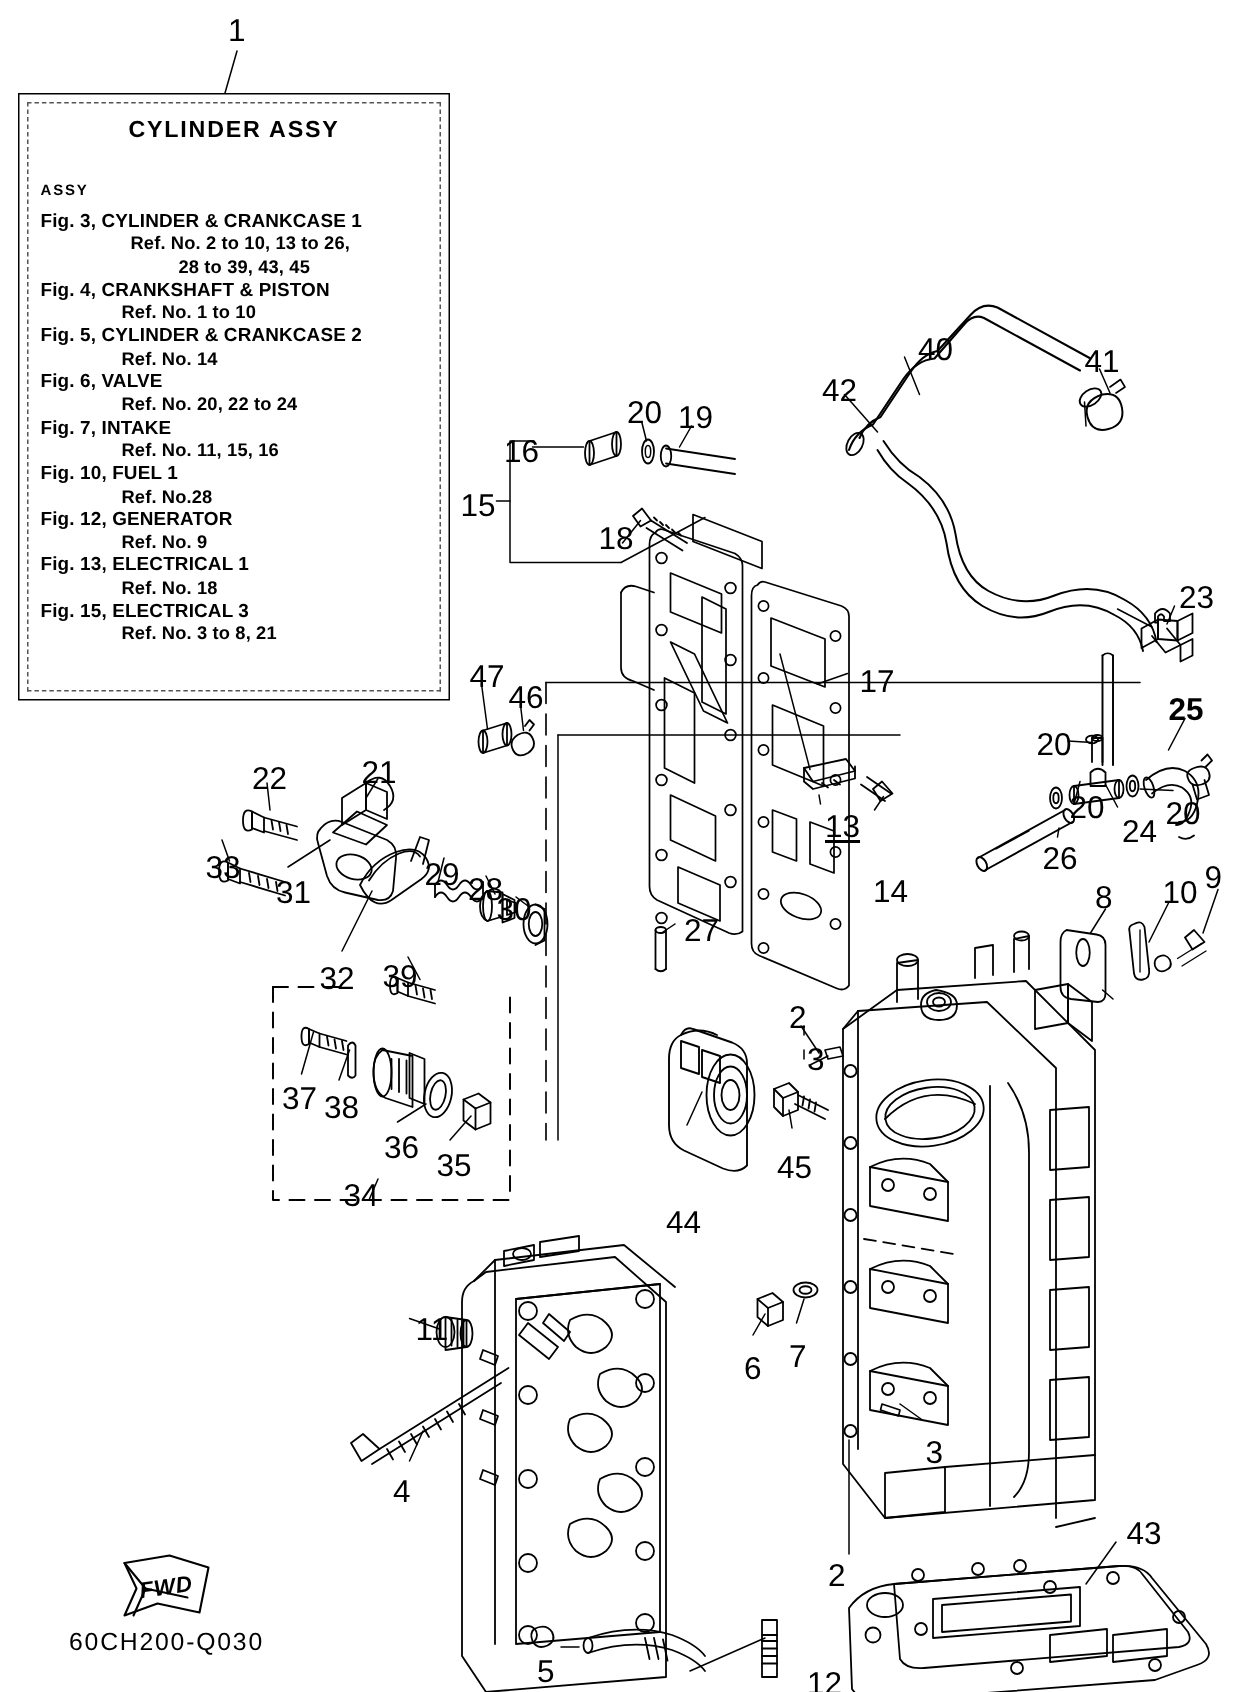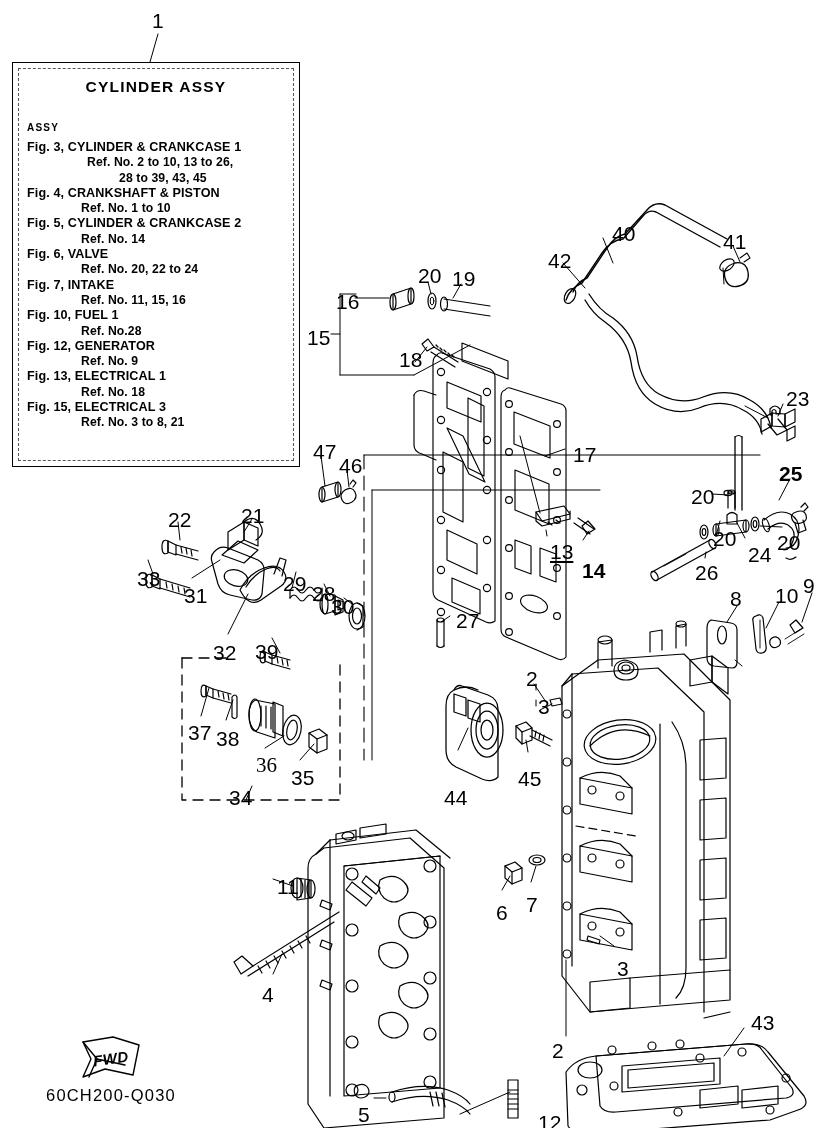--- a/index.html
+++ b/index.html
@@ -626,42 +626,42 @@
       <div class="cal" style="left: 573px; top: 444px;">17</div>
       <div class="cal" style="left: 313px; top: 441px;">47</div>
       <div class="cal" style="left: 339px; top: 455px;">46</div>
       <div class="cal" style="left: 779px; top: 463px; font-weight: bold;">25</div>
       <div class="cal" style="left: 691px; top: 486px;">20</div>
       <div class="cal" style="left: 713px; top: 528px;">20</div>
       <div class="cal" style="left: 748px; top: 544px;">24</div>
       <div class="cal" style="left: 777px; top: 532px;">20</div>
       <div class="cal" style="left: 695px; top: 562px;">26</div>
       <div class="cal" style="left: 550px; top: 541px; text-decoration: underline;">13</div>
-      <div class="cal" style="left: 582px; top: 560px; font-weight: bold;">14</div>
+      <div class="cal" style="left: 582px; top: 584px;">14</div>
       <div class="cal" style="left: 456px; top: 610px;">27</div>
       <div class="cal" style="left: 168px; top: 509px;">22</div>
       <div class="cal" style="left: 241px; top: 505px;">21</div>
       <div class="cal" style="left: 137px; top: 568px;">33</div>
       <div class="cal" style="left: 184px; top: 585px;">31</div>
       <div class="cal" style="left: 213px; top: 642px;">32</div>
       <div class="cal" style="left: 283px; top: 573px;">29</div>
       <div class="cal" style="left: 312px; top: 583px;">28</div>
       <div class="cal" style="left: 331px; top: 596px;">30</div>
       <div class="cal" style="left: 255px; top: 641px;">39</div>
       <div class="cal" style="left: 188px; top: 722px;">37</div>
       <div class="cal" style="left: 216px; top: 728px;">38</div>
-      <div class="cal" style="left: 256px; top: 755px; font-family: Liberation Serif, serif;">36</div>
+      <div class="cal" style="left: 256px; top: 755px;">36</div>
       <div class="cal" style="left: 291px; top: 767px;">35</div>
       <div class="cal" style="left: 229px; top: 787px;">34</div>
       <div class="cal" style="left: 730px; top: 588px;">8</div>
       <div class="cal" style="left: 775px; top: 585px;">10</div>
       <div class="cal" style="left: 803px; top: 575px;">9</div>
       <div class="cal" style="left: 526px; top: 668px;">2</div>
       <div class="cal" style="left: 538px; top: 696px;">3</div>
-      <div class="cal" style="left: 444px; top: 787px; text-align: right;">44</div>
+      <div class="cal" style="left: 444px; top: 805px; text-align: right;">44</div>
       <div class="cal" style="left: 518px; top: 768px;">45</div>
       <div class="cal" style="left: 252px; top: 876px; margin-left: 25px;">11</div>
       <div class="cal" style="left: 262px; top: 984px;">4</div>
       <div class="cal" style="left: 496px; top: 902px;">6</div>
       <div class="cal" style="left: 526px; top: 894px;">7</div>
       <div class="cal" style="left: 617px; top: 958px;">3</div>
       <div class="cal" style="left: 552px; top: 1040px;">2</div>
       <div class="cal" style="left: 751px; top: 1012px;">43</div>
       <div class="cal" style="left: 358px; top: 1104px;">5</div>
       <div class="cal" style="left: 538px; top: 1112px;">12</div>

